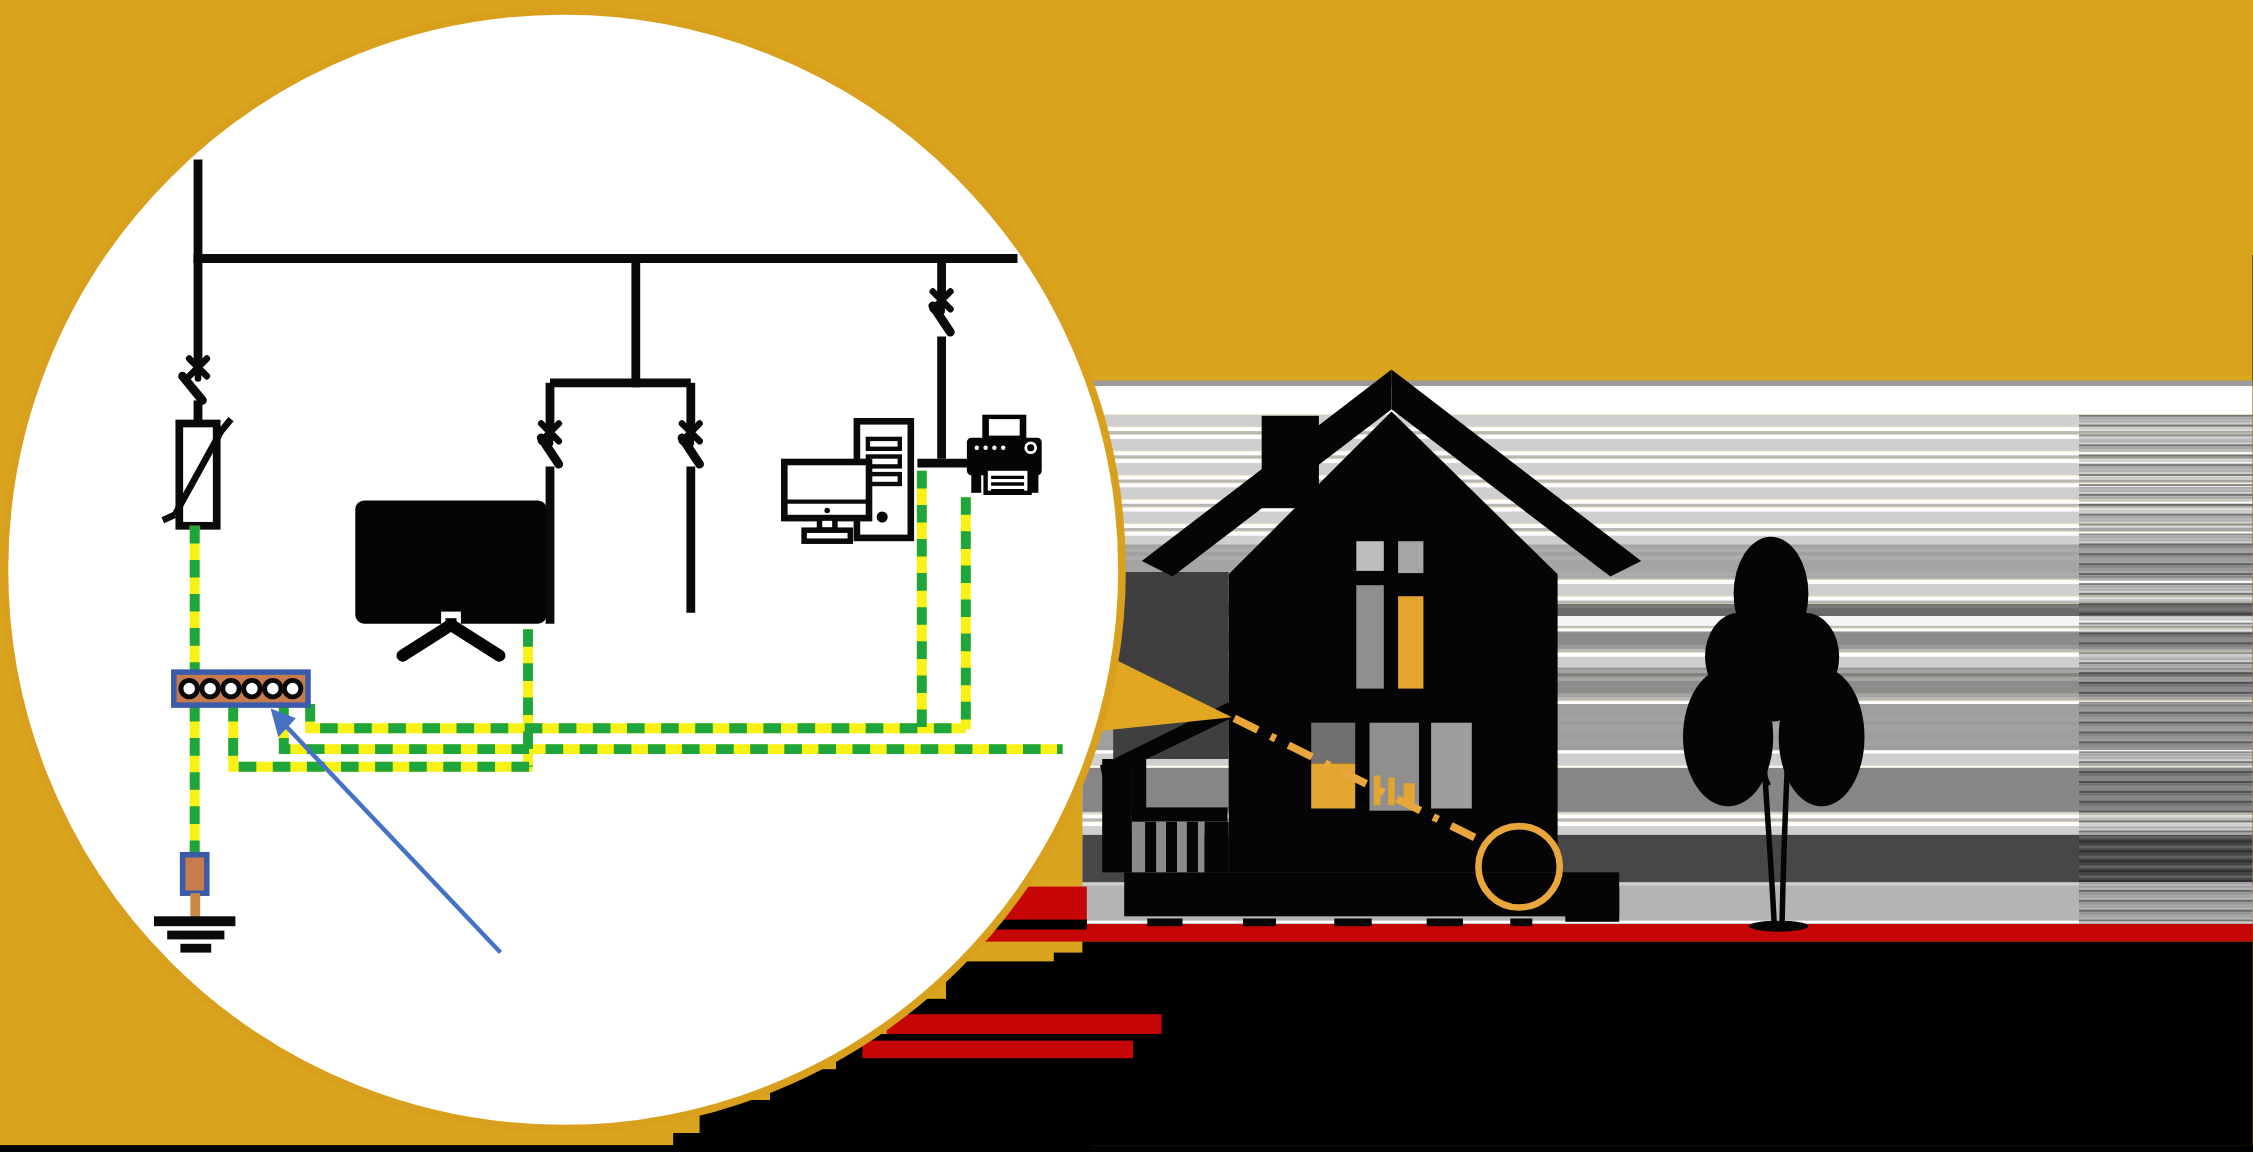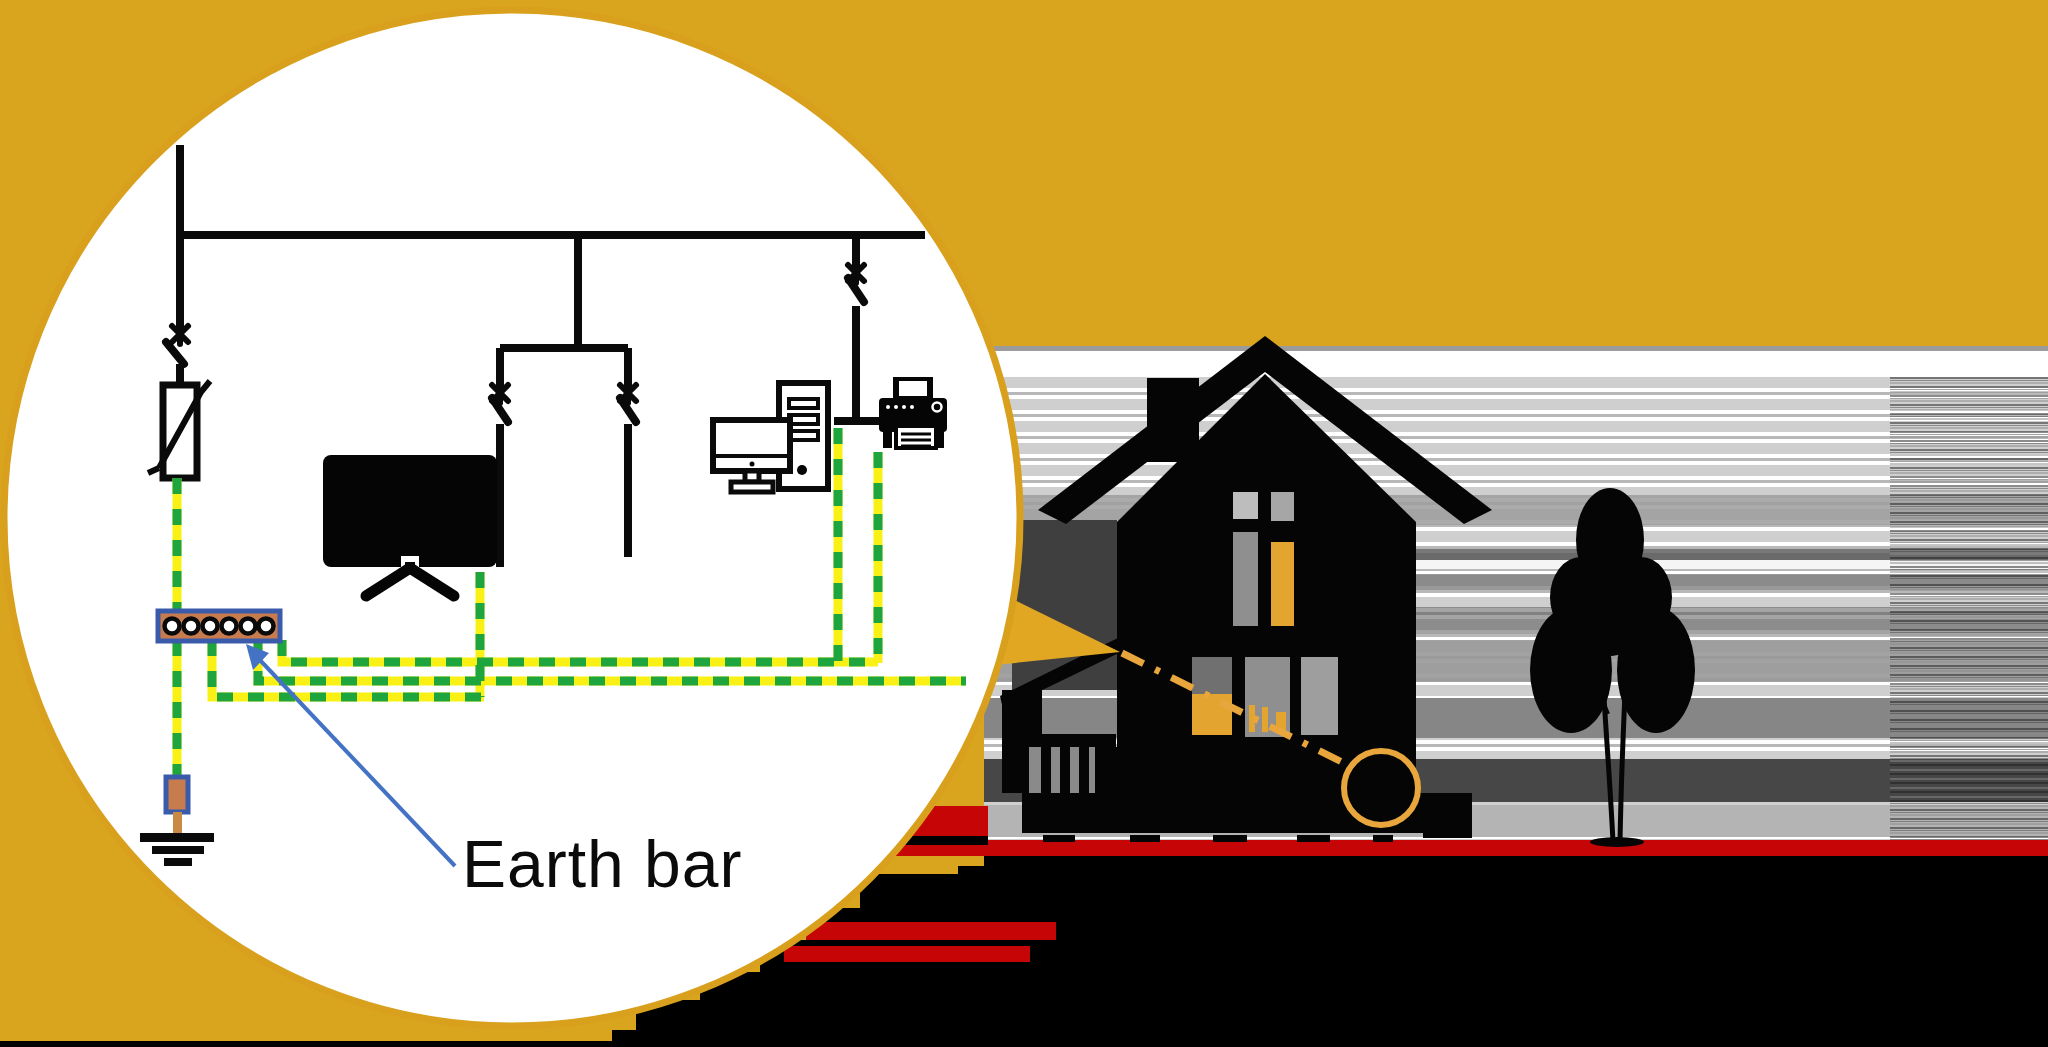--- a/index.html
+++ b/index.html
@@ -266,14 +266,13 @@
       <path d="M901,434 H931 M901,440 H931 M901,446 H931" stroke="#050505" stroke-width="3"></path>
     </g>
 
     <g>
       <path d="M455,866 L258,658" stroke="#4472C4" stroke-width="4" fill="none"></path>
       <polygon points="246,644 269,653 253,670" fill="#4472C4"></polygon>
     </g>
   </g>
 </svg>
 
-<div class="label">Earth bar</div>
 </div>
 
 </body></html>

